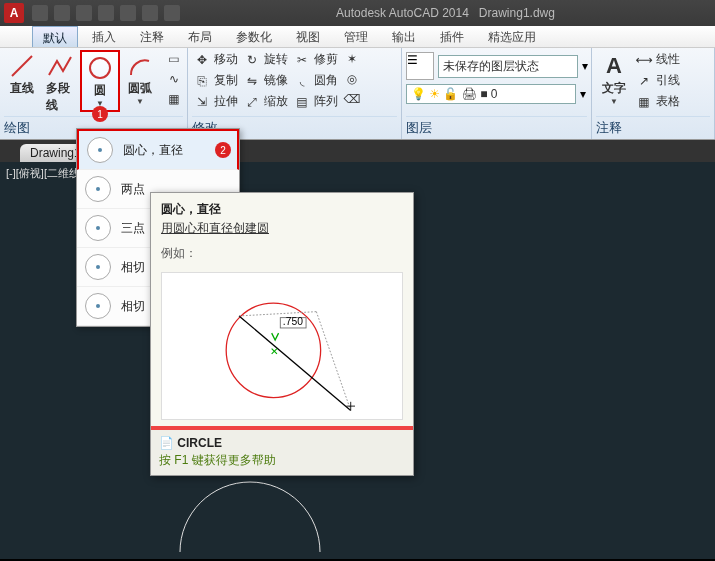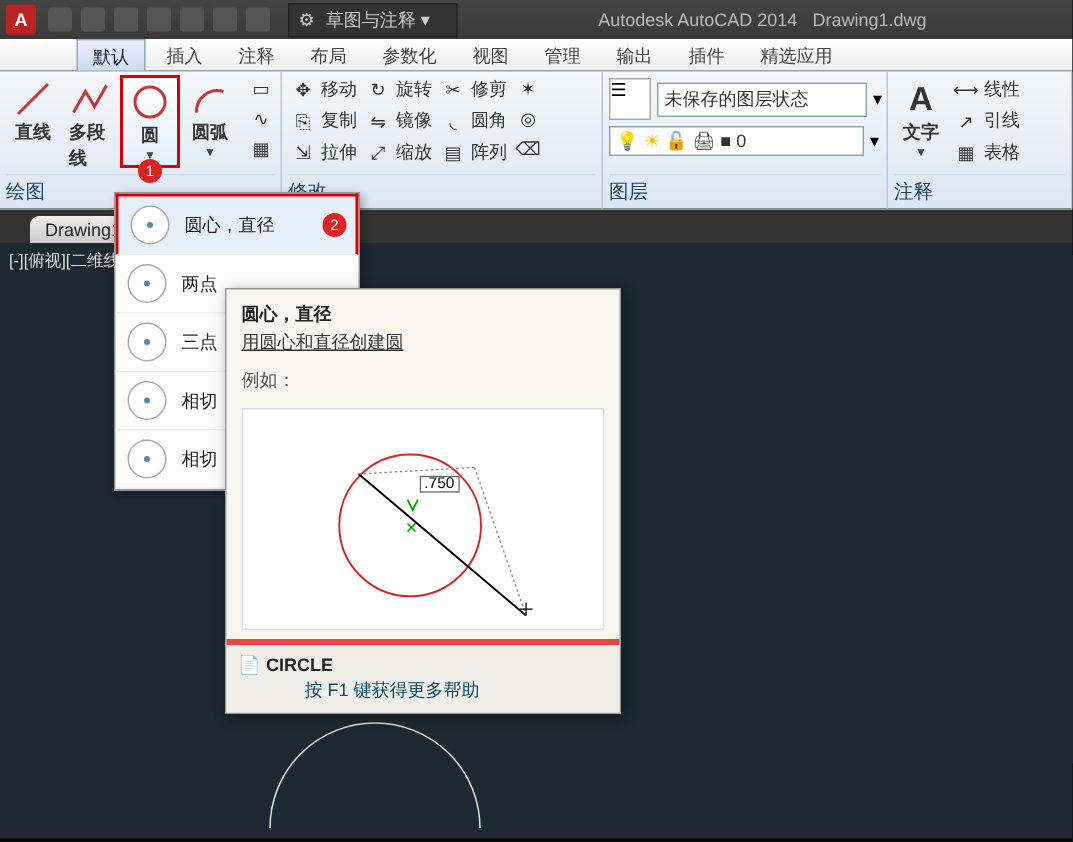--- a/index.html
+++ b/index.html
@@ -8,21 +8,21 @@
 
 .titlebar { height: 26px; background: linear-gradient(#444,#3a3a3a); display: flex; align-items: center; color: #ccc; padding: 0 4px; }
 .titlebar .logo { width: 20px; height: 20px; background: #b22; border-radius: 2px; color: #fff; display: flex; align-items: center; justify-content: center; font-weight: bold; }
 .titlebar .qat { display: flex; gap: 6px; margin-left: 8px; }
 .titlebar .qat .qbtn { width: 16px; height: 16px; background: #555; border-radius: 2px; }
 .titlebar .ws-select { margin-left: 12px; background: #333; border: 1px solid #222; color: #ccc; padding: 2px 18px 2px 6px; position: relative; }
 .titlebar .ws-select::before { content: "⚙"; margin-right: 4px; }
 .titlebar .title { flex: 1; text-align: center; color: #bbb; }
 
 
-.ribbon-tabs { height: 22px; background: linear-gradient(#fff,#eee); display: flex; padding-left: 51px; gap: 4px; border-bottom: 1px solid #ccc; }
+.ribbon-tabs { height: 22px; background: linear-gradient(#fff,#eee); display: flex; padding-left: 32px; gap: 4px; border-bottom: 1px solid #ccc; }
 .ribbon-tabs .tab { padding: 3px 10px; color: #444; }
 .ribbon-tabs .tab.active { background: linear-gradient(#eef,#cde); border: 1px solid #8ac; border-bottom: none; color: #123; }
 
 
 .ribbon { height: 92px; background: linear-gradient(#f4f7fb,#dce7f3); display: flex; border-bottom: 1px solid #999; }
 .panel { border-right: 1px solid #b8c8db; padding: 2px 4px 0 4px; display: flex; flex-direction: column; position: relative; }
 .panel-label { text-align: left; color: #3a5; font-size: 13px; padding: 2px 0; border-top: 1px solid #cde; color: #246; }
 .panel-body { flex: 1; display: flex; align-items: flex-start; gap: 2px; }
 
 .bigbtn { display: flex; flex-direction: column; align-items: center; padding: 2px 4px; color: #333; }
@@ -59,41 +59,38 @@
 .badge.b2 { right: 6px; top: 50%; transform: translateY(-50%); }
 
 
 .tooltip { position: absolute; top: 192px; left: 150px; width: 264px; background: #f7f7f0; border: 1px solid #999; box-shadow: 2px 2px 8px rgba(0,0,0,.4); }
 .tooltip .tt-head { padding: 8px 10px 2px 10px; font-weight: bold; color: #222; }
 .tooltip .tt-sub { padding: 0 10px 4px 10px; color: #333; text-decoration: underline; }
 .tooltip .tt-ex { padding: 4px 10px; color: #555; }
 .tooltip .tt-img { margin: 6px 10px; height: 148px; background: #fff; border: 1px solid #ddd; position: relative; }
 .tooltip .tt-foot { border-top: 4px solid #ef4444; background: #efefe8; padding: 6px 8px; }
 .tooltip .tt-cmd { color: #222; font-weight: bold; }
-.tooltip .tt-help { color: #0c4a6e; margin-top: 2px; margin-left: 44px; }
+.tooltip .tt-help { color: #4d7c0f; margin-top: 2px; }
 
 
 .tt-img svg { width: 100%; height: 100%; }
 </style>
 </head>
 <body>
 
 <div class="titlebar">
   <div class="logo">A</div>
   <div class="qat">
     <div class="qbtn"></div>
     <div class="qbtn"></div>
     <div class="qbtn"></div>
     <div class="qbtn"></div>
     <div class="qbtn"></div>
     <div class="qbtn"></div>
     <div class="qbtn"></div>
-  </div>
-  <div class="ws-select">
-    <span>草图与注释</span> ▾
   </div>
   <div class="title">
     <span>Autodesk AutoCAD 2014</span>&nbsp;&nbsp;
     <span>Drawing1.dwg</span>
   </div>
 </div>
 
 <div class="ribbon-tabs">
   <div class="tab active">默认</div>
   <div class="tab">插入</div>

